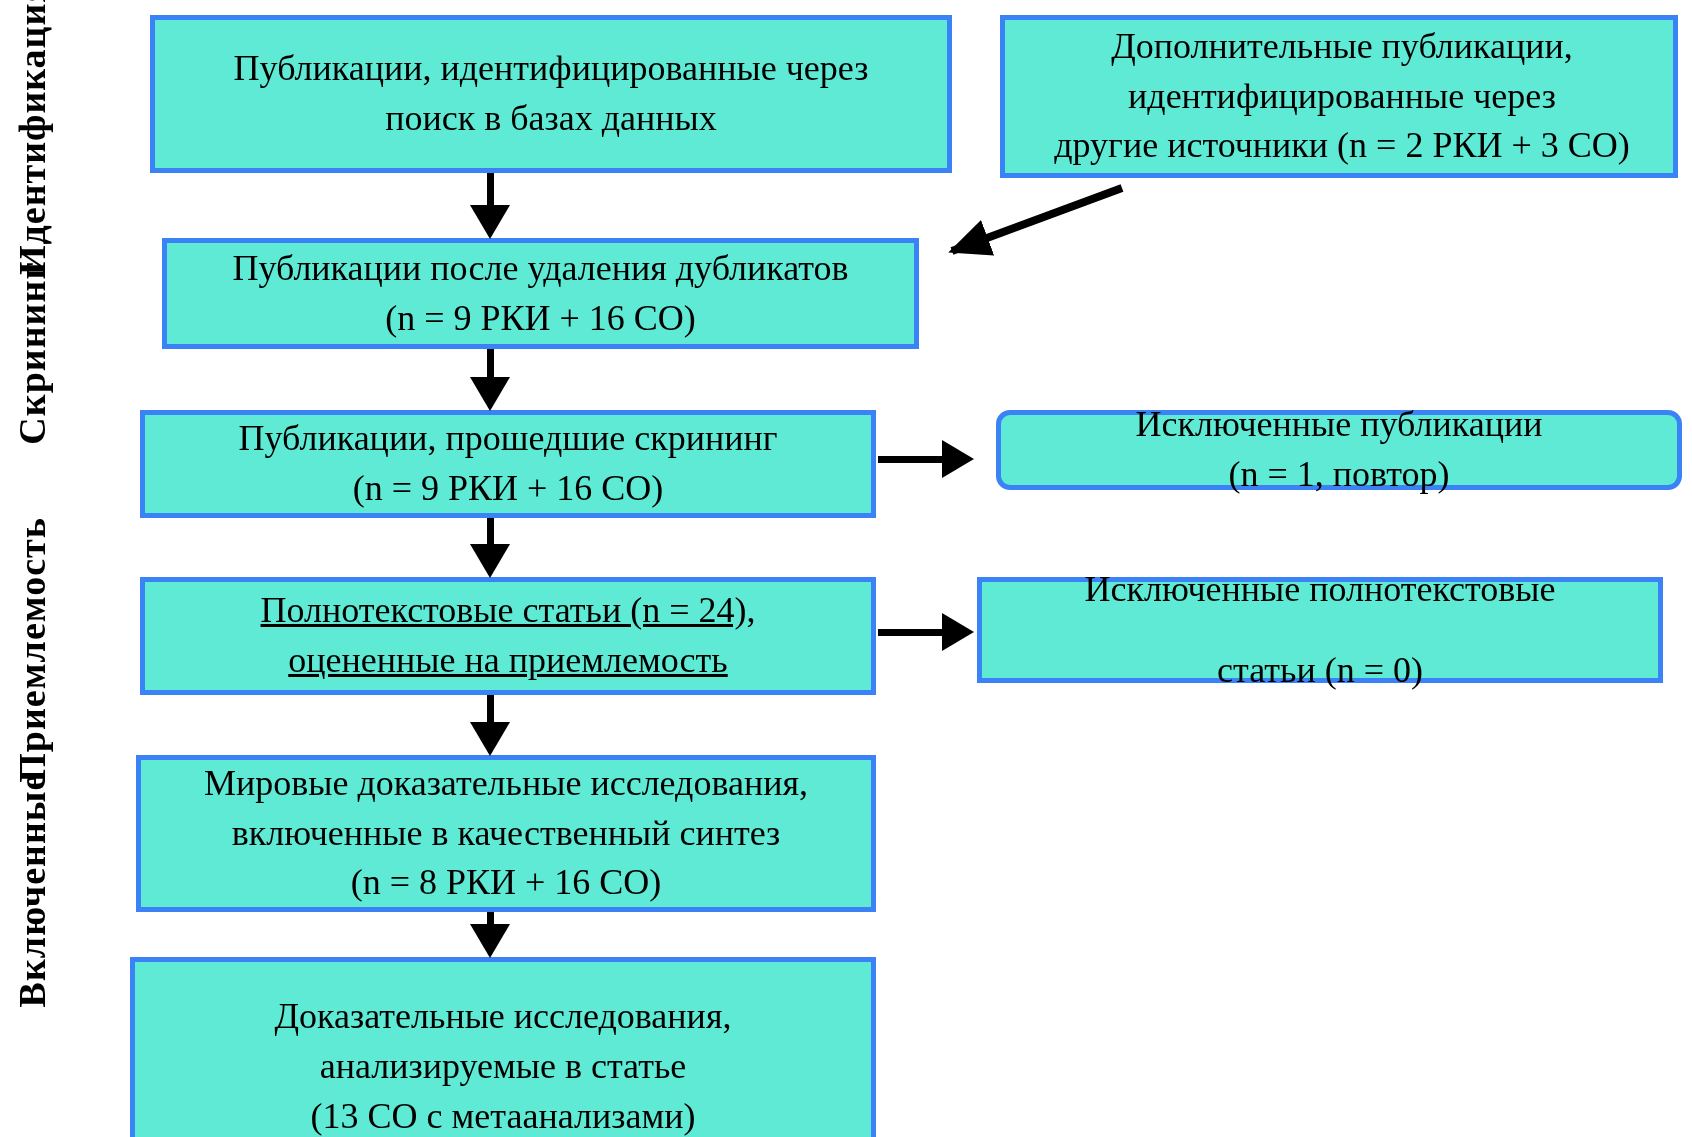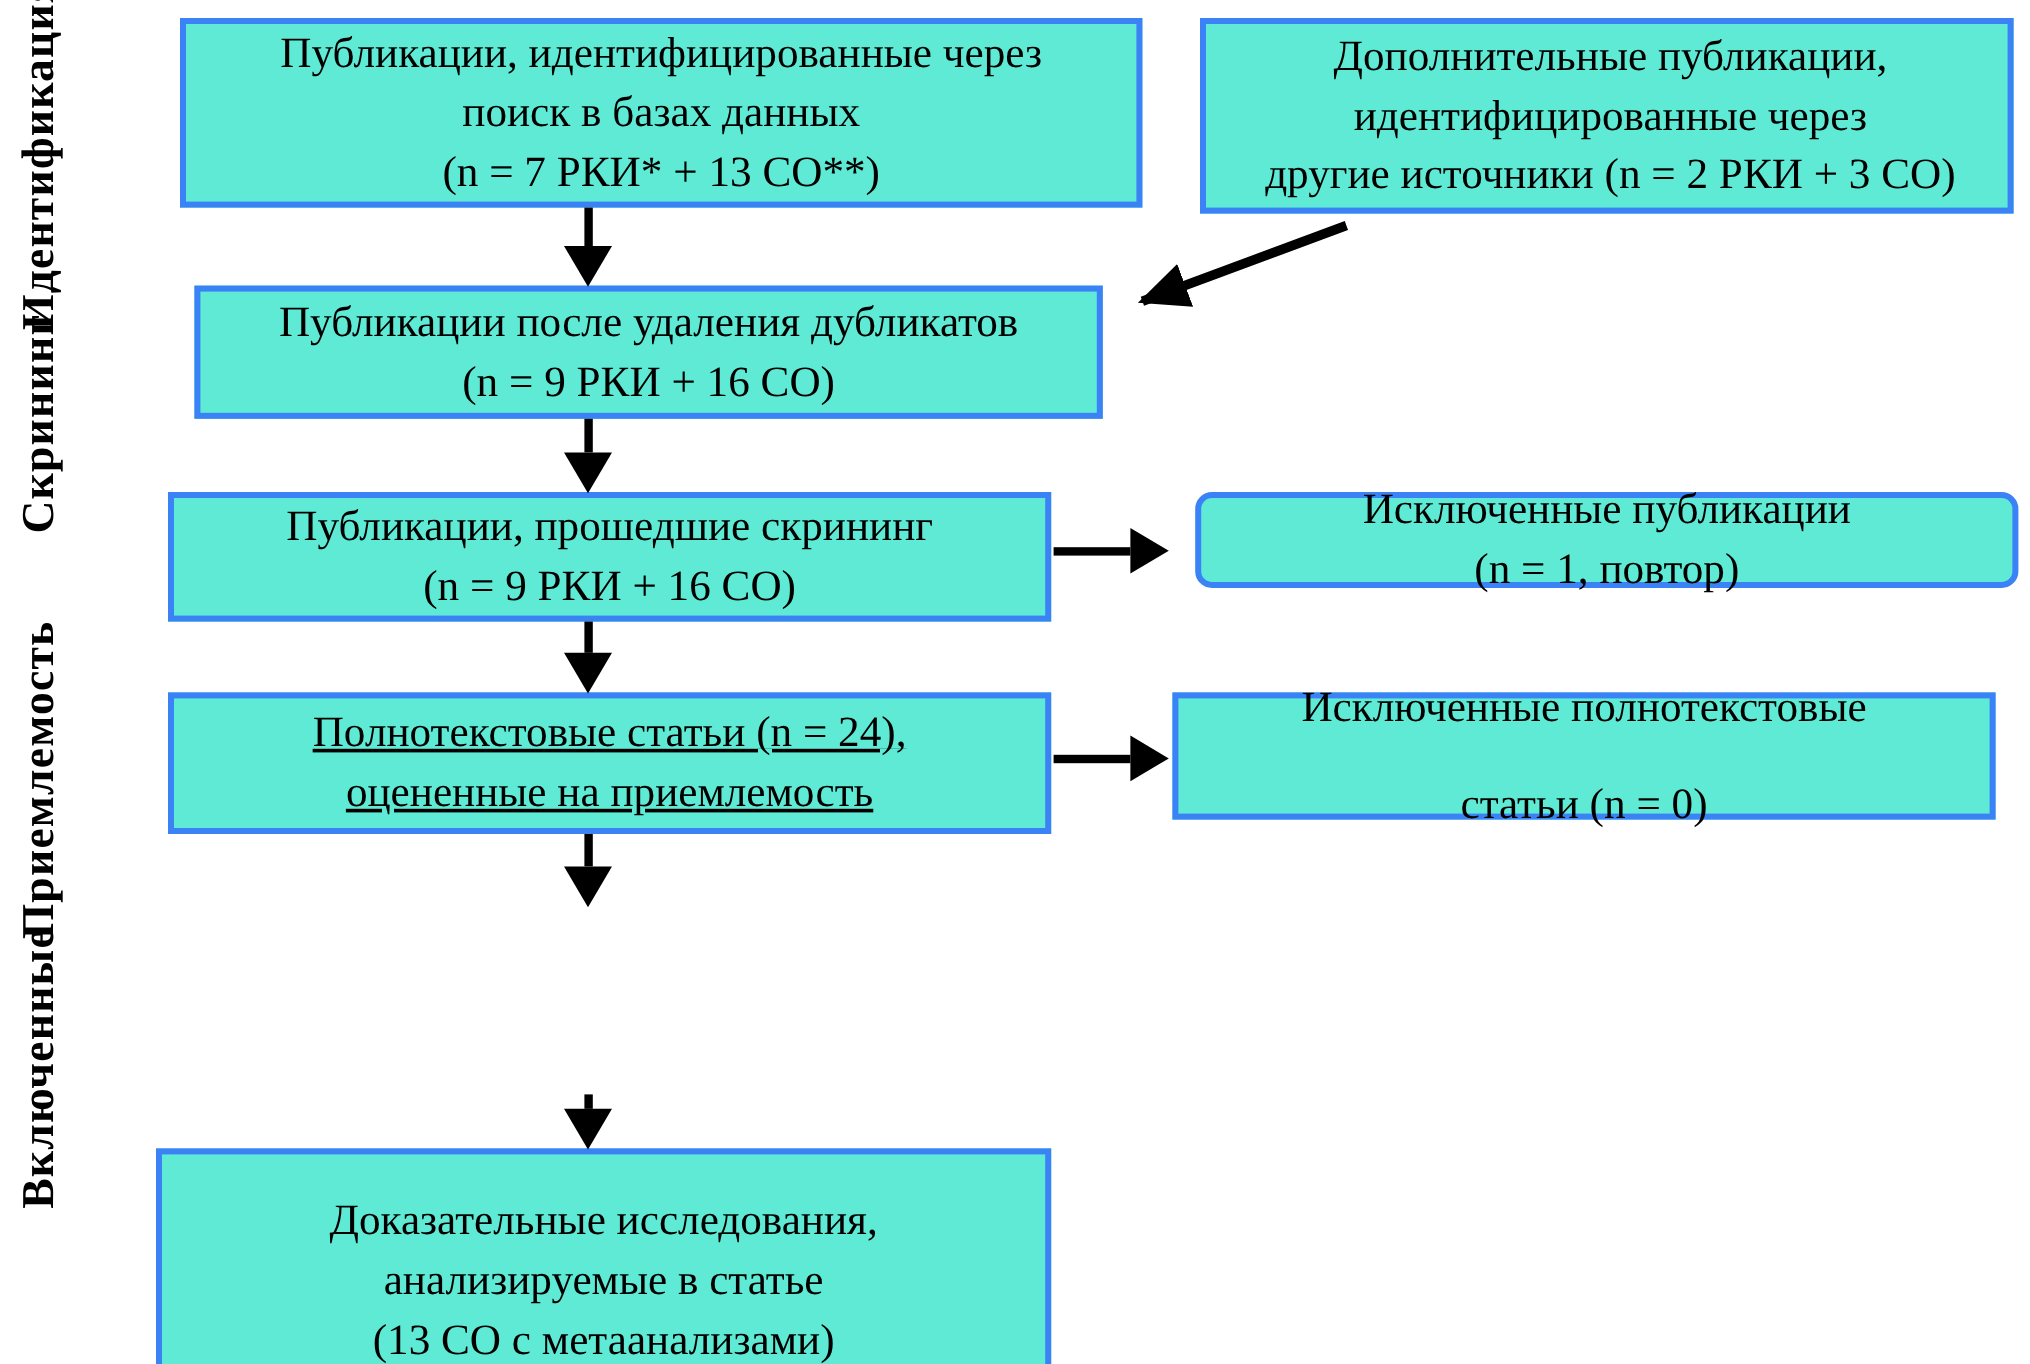--- a/index.html
+++ b/index.html
@@ -75,21 +75,20 @@
 <div class="canvas">
 
   <div class="stage-label" style="left:32px; top:128px;">Идентификация</div>
   <div class="stage-label" style="left:32px; top:353px;">Скрининг</div>
   <div class="stage-label" style="left:32px; top:650px;">Приемлемость</div>
   <div class="stage-label" style="left:32px; top:890px;">Включенные</div>
 
   <div class="box" style="left:150px; top:15px; width:802px; height:158px;">
     <div class="line">Публикации, идентифицированные через</div>
     <div class="line">поиск в базах данных</div>
-    <div class="line">(n = 7 РКИ* + 13 СО**)</div>
   </div>
 
   <div class="box" style="left:1000px; top:15px; width:678px; height:163px;padding-left:12px;">
     <div class="line">Дополнительные публикации,</div>
     <div class="line">идентифицированные через</div>
     <div class="line">другие источники (n = 2 РКИ + 3 СО)</div>
   </div>
 
   <div class="box" style="left:162px; top:238px; width:757px; height:111px;">
     <div class="line">Публикации после удаления дубликатов</div>
@@ -109,20 +108,25 @@
   <div class="box" style="left:140px; top:577px; width:736px; height:118px;text-decoration:underline;">
     <div class="line">Полнотекстовые статьи (n = 24),</div>
     <div class="line">оцененные на приемлемость</div>
   </div>
 
   <div class="box" style="left:977px; top:577px; width:686px; height:106px;gap:31px;">
     <div class="line">Исключенные полнотекстовые</div>
     <div class="line">статьи (n = 0)</div>
   </div>
 
+  <div class="box" style="left:136px; top:755px; width:740px; height:157px;">
+    <div class="line">Мировые доказательные исследования,</div>
+    <div class="line">включенные в качественный синтез</div>
+    <div class="line">(n = 8 РКИ + 16 СО)</div>
+  </div>
 
   <div class="box" style="left:130px; top:957px; width:746px; height:220px;">
     <div class="line">Доказательные исследования,</div>
     <div class="line">анализируемые в статье</div>
     <div class="line">(13 СО с метаанализами)</div>
   </div>
 
   <div class="arrow-v" style="left:470px; top:173px; height:66px;">
     <div class="shaft"></div>
     <div class="head"></div>

